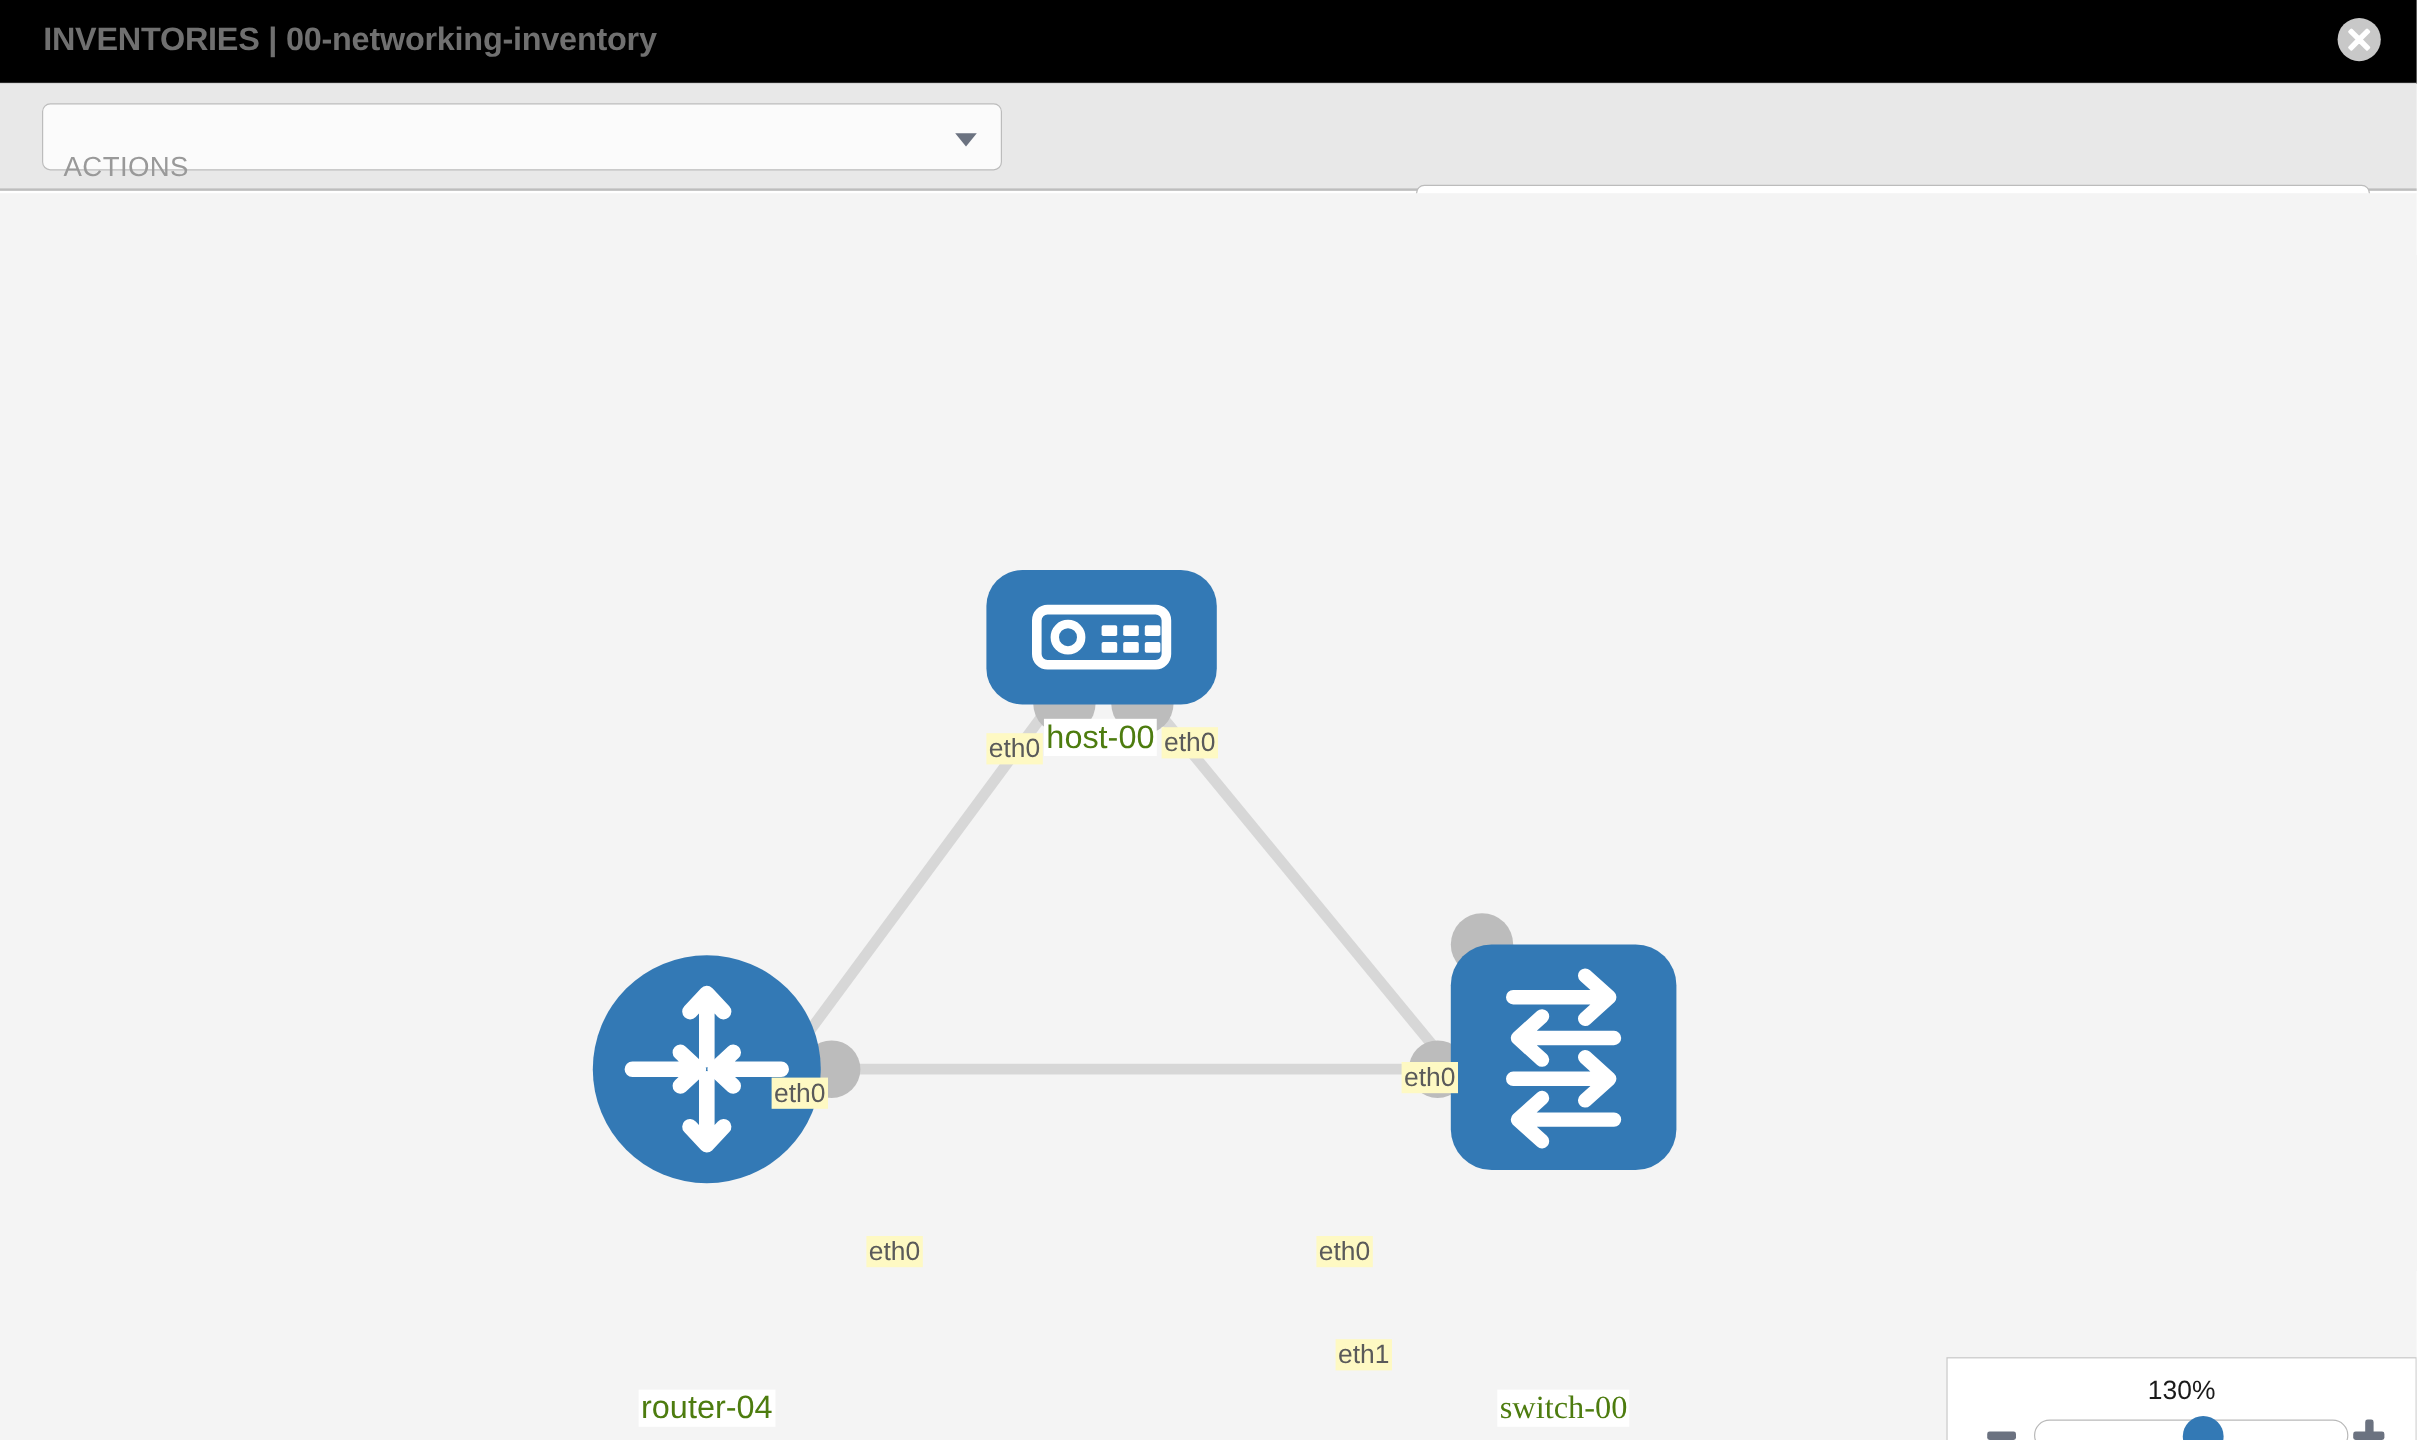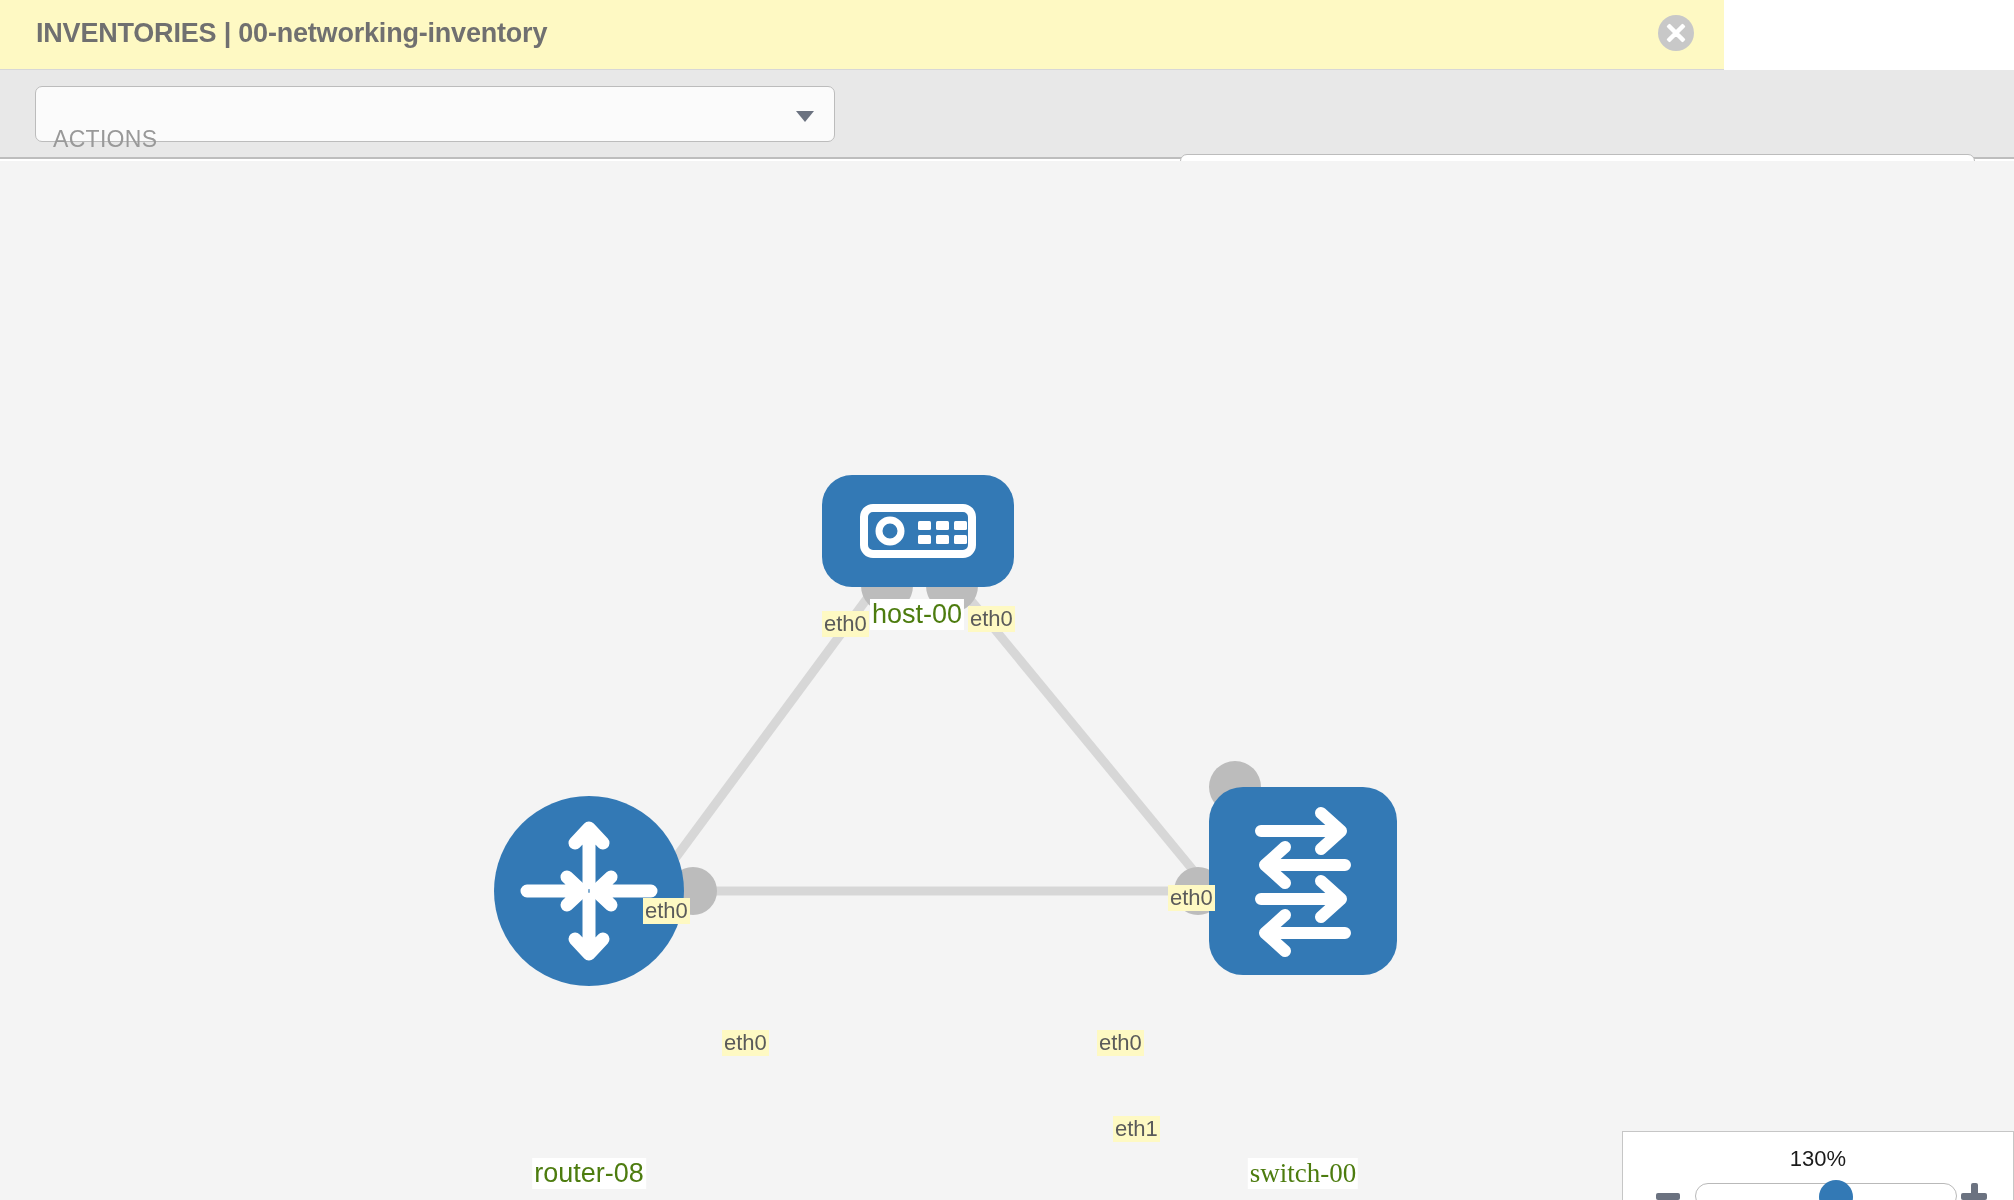--- a/index.html
+++ b/index.html
@@ -5,22 +5,22 @@
   * { box-sizing: border-box; margin: 0; padding: 0; }
   html, body {
     width: 2014px; height: 1200px;
     font-family: "Liberation Sans", sans-serif;
     background: #ffffff; overflow: hidden;
   }
   #app { position: relative; width: 2014px; height: 1200px; }
 
   
   .header {
-    position: absolute; left: 0; top: 0; width: 1724px; height: 70px;
-    background: #fef9c3; border-bottom: 1px solid #d7d7d7;
+    position: absolute; left: 0; top: 0; width: 2014px; height: 70px;
+    background: #000000; border-bottom: 1px solid #d7d7d7;
   }
   .header-title {
     position: absolute; left: 36px; top: 18px;
     font-size: 27px; font-weight: bold; color: #707070;
     letter-spacing: -0.2px; white-space: nowrap;
   }
   .close-btn {
     position: absolute; right: 30px; top: 15px;
     width: 36px; height: 36px; border-radius: 50%;
     background: #c8c8c8; cursor: pointer;
@@ -228,21 +228,21 @@
 
     <div class="if-label" style="left:822px;  top:450px;">eth0</div>
     <div class="if-label" style="left:968px;  top:445px;">eth0</div>
     <div class="if-label" style="left:643px;  top:737px;">eth0</div>
     <div class="if-label" style="left:1168px; top:724px;">eth0</div>
     <div class="if-label" style="left:722px; top:869px;">eth0</div>
     <div class="if-label" style="left:1097px; top:869px;">eth0</div>
     <div class="if-label" style="left:1113px; top:919px;margin-top:36px;">eth1</div>
 
     <div class="node-label" style="left:917px;  top:438px;">host-00</div>
-    <div class="node-label" style="left:589px;  top:997px;">router-08</div>
+    <div class="node-label" style="left:589px;  top:997px;">router-04</div>
     <div class="node-label" style="left:1303px; top:997px;font-family:Liberation Serif, serif;">switch-00</div>
 
     <div class="zoom-panel" style="top:970px;padding-left:28px;">
       <div class="zoom-value">130%</div>
       <div class="zoom-minus"></div>
       <div class="zoom-track">
         <div class="zoom-thumb"></div>
       </div>
       <div class="zoom-plus"></div>
     </div>

